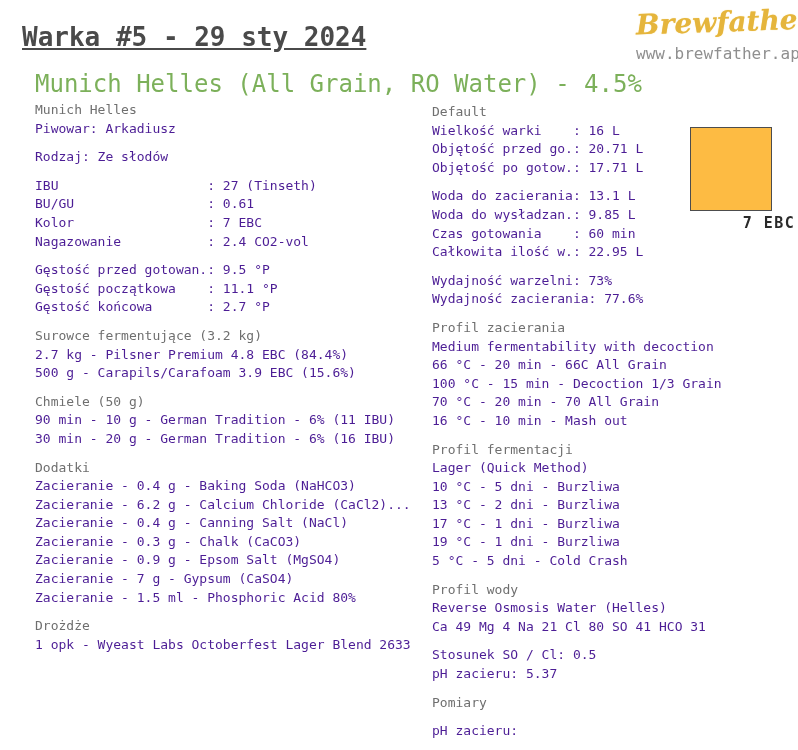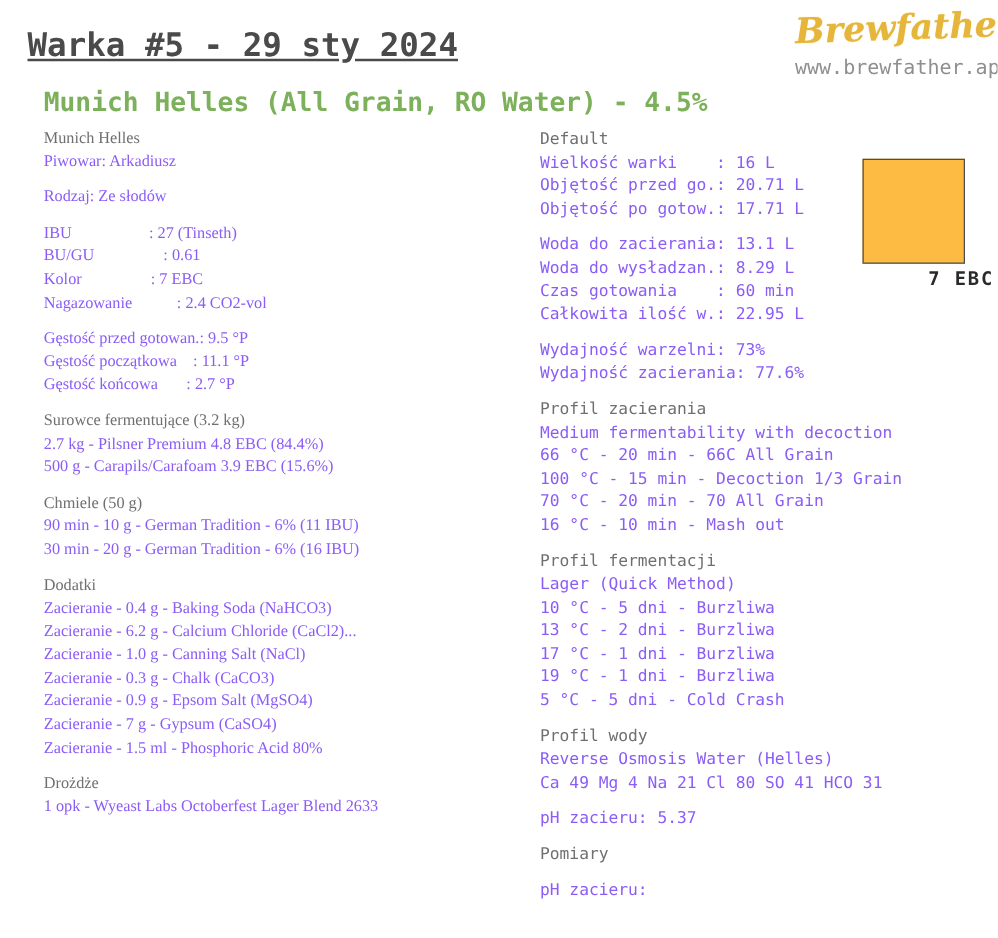--- a/index.html
+++ b/index.html
@@ -26,30 +26,30 @@
     color: #e5b53c;
     transform: rotate(-2deg);
     text-shadow: 0 0 1px #f3d37a;
   }
   .website {
     margin-top: 4px;
     font-size: 16px; color: #8f8f8f; white-space: pre;
   }
   .subtitle {
     position: absolute; left: 35px; top: 70px;
-    font-size: 21px; font-weight: bold;
+    font-size: 24px; font-weight: normal;
     color: #7cb05a; white-space: pre;
   }
   .col { position: absolute; }
-  .left-col  { left: 35px;  top: 101px; width: 390px; font-family: Liberation Serif, serif; }
+  .left-col  { left: 35px;  top: 101px; width: 390px; }
   .right-col { left: 432px; top: 103px; width: 250px; }
   .section { margin-bottom: 10px; }
   .line {
     font-size: 13px; line-height: 18.6px;
-    color: #8b5cf6; white-space: pre;
+    color: #4c1d95; white-space: pre;
   }
   .sec-header { color: #6f6f6f; }
   .swatch {
     position: absolute; left: 690px; top: 127px;
     width: 82px; height: 84px;
     background: #fdbb43;
     border: 1px solid #4d4d4d;
     box-sizing: border-box;
   }
   .swatch-label {
@@ -97,41 +97,41 @@
     </div>
     <div class="section">
       <div class="line sec-header">Chmiele (50 g)</div>
       <div class="line">90 min - 10 g - German Tradition - 6% (11 IBU)</div>
       <div class="line">30 min - 20 g - German Tradition - 6% (16 IBU)</div>
     </div>
     <div class="section">
       <div class="line sec-header">Dodatki</div>
       <div class="line">Zacieranie - 0.4 g - Baking Soda (NaHCO3)</div>
       <div class="line">Zacieranie - 6.2 g - Calcium Chloride (CaCl2)...</div>
-      <div class="line">Zacieranie - 1.0 g - Canning Salt (NaCl)</div>
+      <div class="line">Zacieranie - 0.4 g - Canning Salt (NaCl)</div>
       <div class="line">Zacieranie - 0.3 g - Chalk (CaCO3)</div>
       <div class="line">Zacieranie - 0.9 g - Epsom Salt (MgSO4)</div>
       <div class="line">Zacieranie - 7 g - Gypsum (CaSO4)</div>
       <div class="line">Zacieranie - 1.5 ml - Phosphoric Acid 80%</div>
     </div>
     <div class="section">
       <div class="line sec-header">Drożdże</div>
       <div class="line">1 opk - Wyeast Labs Octoberfest Lager Blend 2633</div>
     </div>
   </div>
 <div class="col right-col">
     <div class="section">
       <div class="line sec-header">Default</div>
       <div class="line">Wielkość warki    : 16 L</div>
       <div class="line">Objętość przed go.: 20.71 L</div>
       <div class="line">Objętość po gotow.: 17.71 L</div>
     </div>
     <div class="section">
       <div class="line">Woda do zacierania: 13.1 L</div>
-      <div class="line">Woda do wysładzan.: 8.29 L</div>
+      <div class="line">Woda do wysładzan.: 9.85 L</div>
       <div class="line">Czas gotowania    : 60 min</div>
       <div class="line">Całkowita ilość w.: 22.95 L</div>
     </div>
     <div class="section">
       <div class="line">Wydajność warzelni: 73%</div>
       <div class="line">Wydajność zacierania: 77.6%</div>
     </div>
     <div class="section">
       <div class="line sec-header">Profil zacierania</div>
       <div class="line">Medium fermentability with decoction</div>
@@ -148,20 +148,21 @@
       <div class="line">17 °C - 1 dni - Burzliwa</div>
       <div class="line">19 °C - 1 dni - Burzliwa</div>
       <div class="line">5 °C - 5 dni - Cold Crash</div>
     </div>
     <div class="section">
       <div class="line sec-header">Profil wody</div>
       <div class="line">Reverse Osmosis Water (Helles)</div>
       <div class="line">Ca 49 Mg 4 Na 21 Cl 80 SO 41 HCO 31</div>
     </div>
     <div class="section">
+      <div class="line">Stosunek SO / Cl: 0.5</div>
       <div class="line">pH zacieru: 5.37</div>
     </div>
     <div class="section">
       <div class="line sec-header">Pomiary</div>
     </div>
     <div class="section">
       <div class="line">pH zacieru:</div>
     </div>
   </div>
 

